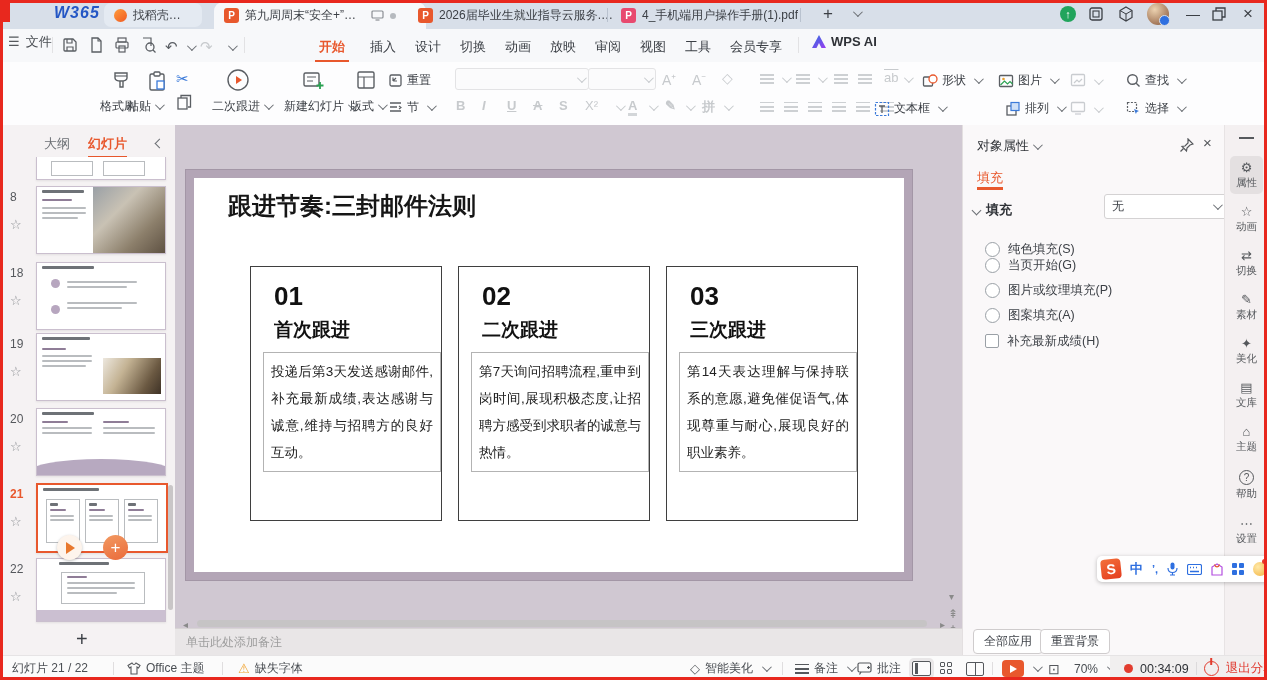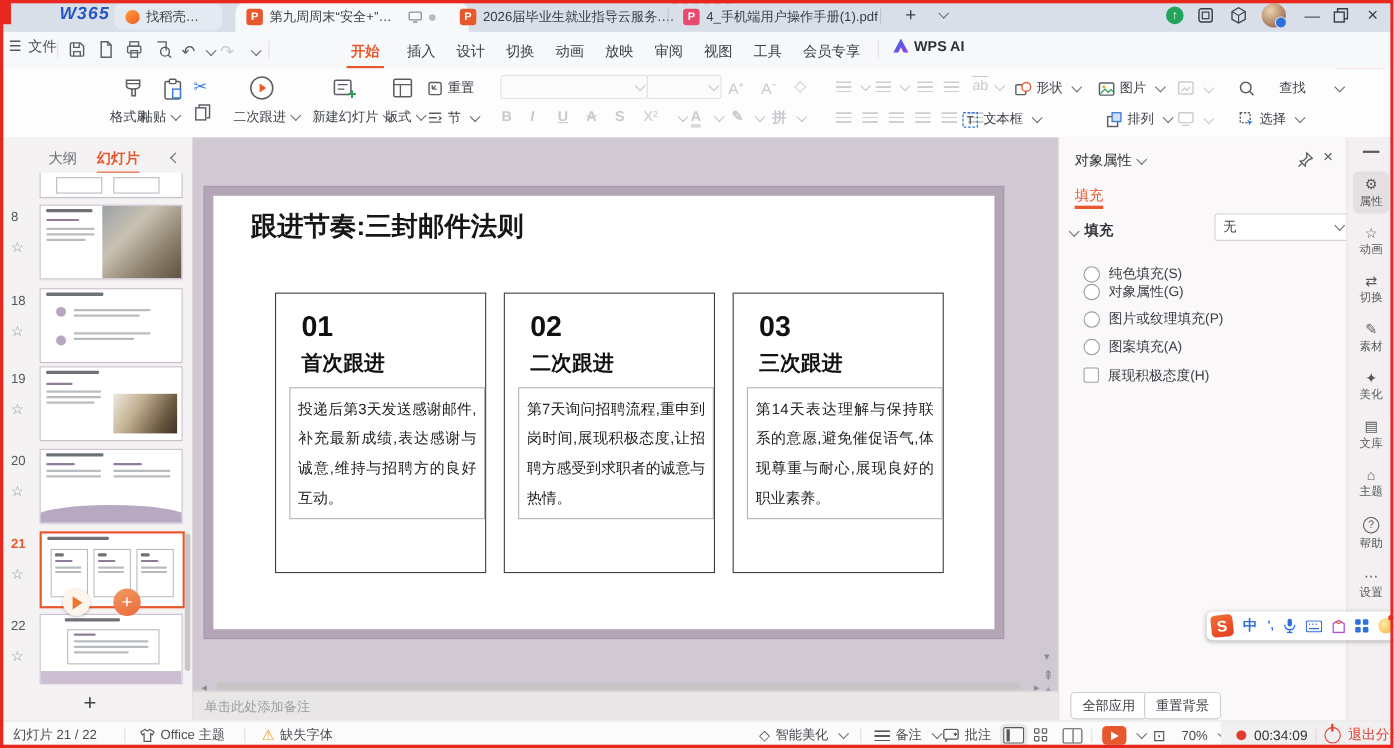--- a/index.html
+++ b/index.html
@@ -411,21 +411,21 @@
       <span>排列</span>
         <span class="cv"></span>
     </div>
     <svg class="ic abs ric dis" style="left:1070px;top:38px" width="16" height="16" viewBox="0 0 16 16">
         <rect x="1.5" y="2.5" width="13" height="9" rx="1" fill="none" stroke="currentColor" stroke-width="1.3"></rect>
         <path d="M5 14h6" stroke="currentColor" stroke-width="1.2"></path>
       </svg>
       <span class="cv dis abs" style="left:1090px;top:44px"></span>
     <div class="gsep abs" style="left:1112px"></div>
 
-    <div class="rlabel abs row" style="left:1126px;top:10px;gap:22px">
+    <div class="rlabel abs row" style="left:1126px;top:10px;gap:4px">
       <svg class="ic ric" width="15" height="15" viewBox="0 0 15 15">
           <circle cx="6.5" cy="6.5" r="4.8" fill="none" stroke="currentColor" stroke-width="1.4"></circle>
           <path d="M10.2 10.2l3.3 3.3" stroke="currentColor" stroke-width="1.4"></path>
         </svg>
       <span>查找</span>
         <span class="cv"></span>
     </div>
     <div class="rlabel abs row" style="left:1126px;top:38px;gap:4px">
       <svg class="ic ric" width="15" height="15" viewBox="0 0 15 15">
           <rect x="1.5" y="1.5" width="9" height="9" fill="none" stroke="currentColor" stroke-width="1.2" stroke-dasharray="2 1.4"></rect>
@@ -611,33 +611,33 @@
         <span>无</span>
         <span class="cv"></span>
       </div>
 
     <div class="popt abs" style="top:112px">
         <span class="radio"></span>
         <span>纯色填充(S)</span>
       </div>
     <div class="popt abs" style="top:128px">
         <span class="radio"></span>
-        <span>对象属性(G)</span>
+        <span>当页开始(G)</span>
       </div>
     <div class="popt abs" style="top:153px">
         <span class="radio"></span>
         <span>图片或纹理填充(P)</span>
       </div>
     <div class="popt abs" style="top:178px">
         <span class="radio"></span>
         <span>图案填充(A)</span>
       </div>
     <div class="popt abs" style="top:204px">
         <span class="check"></span>
-        <span>展现积极态度(H)</span>
+        <span>补充最新成绩(H)</span>
       </div>
 
     <div class="pbtn abs" style="left:10px">全部应用</div>
     <div class="pbtn abs" style="left:77px">重置背景</div>
   </div>
 
   <div class="rail abs">
     <div class="abs" style="left:14px;top:12px;width:15px;height:2px;background:#55585c"></div>
     <div class="ritem active abs" style="top:31px">
         <span class="ri">⚙</span>

